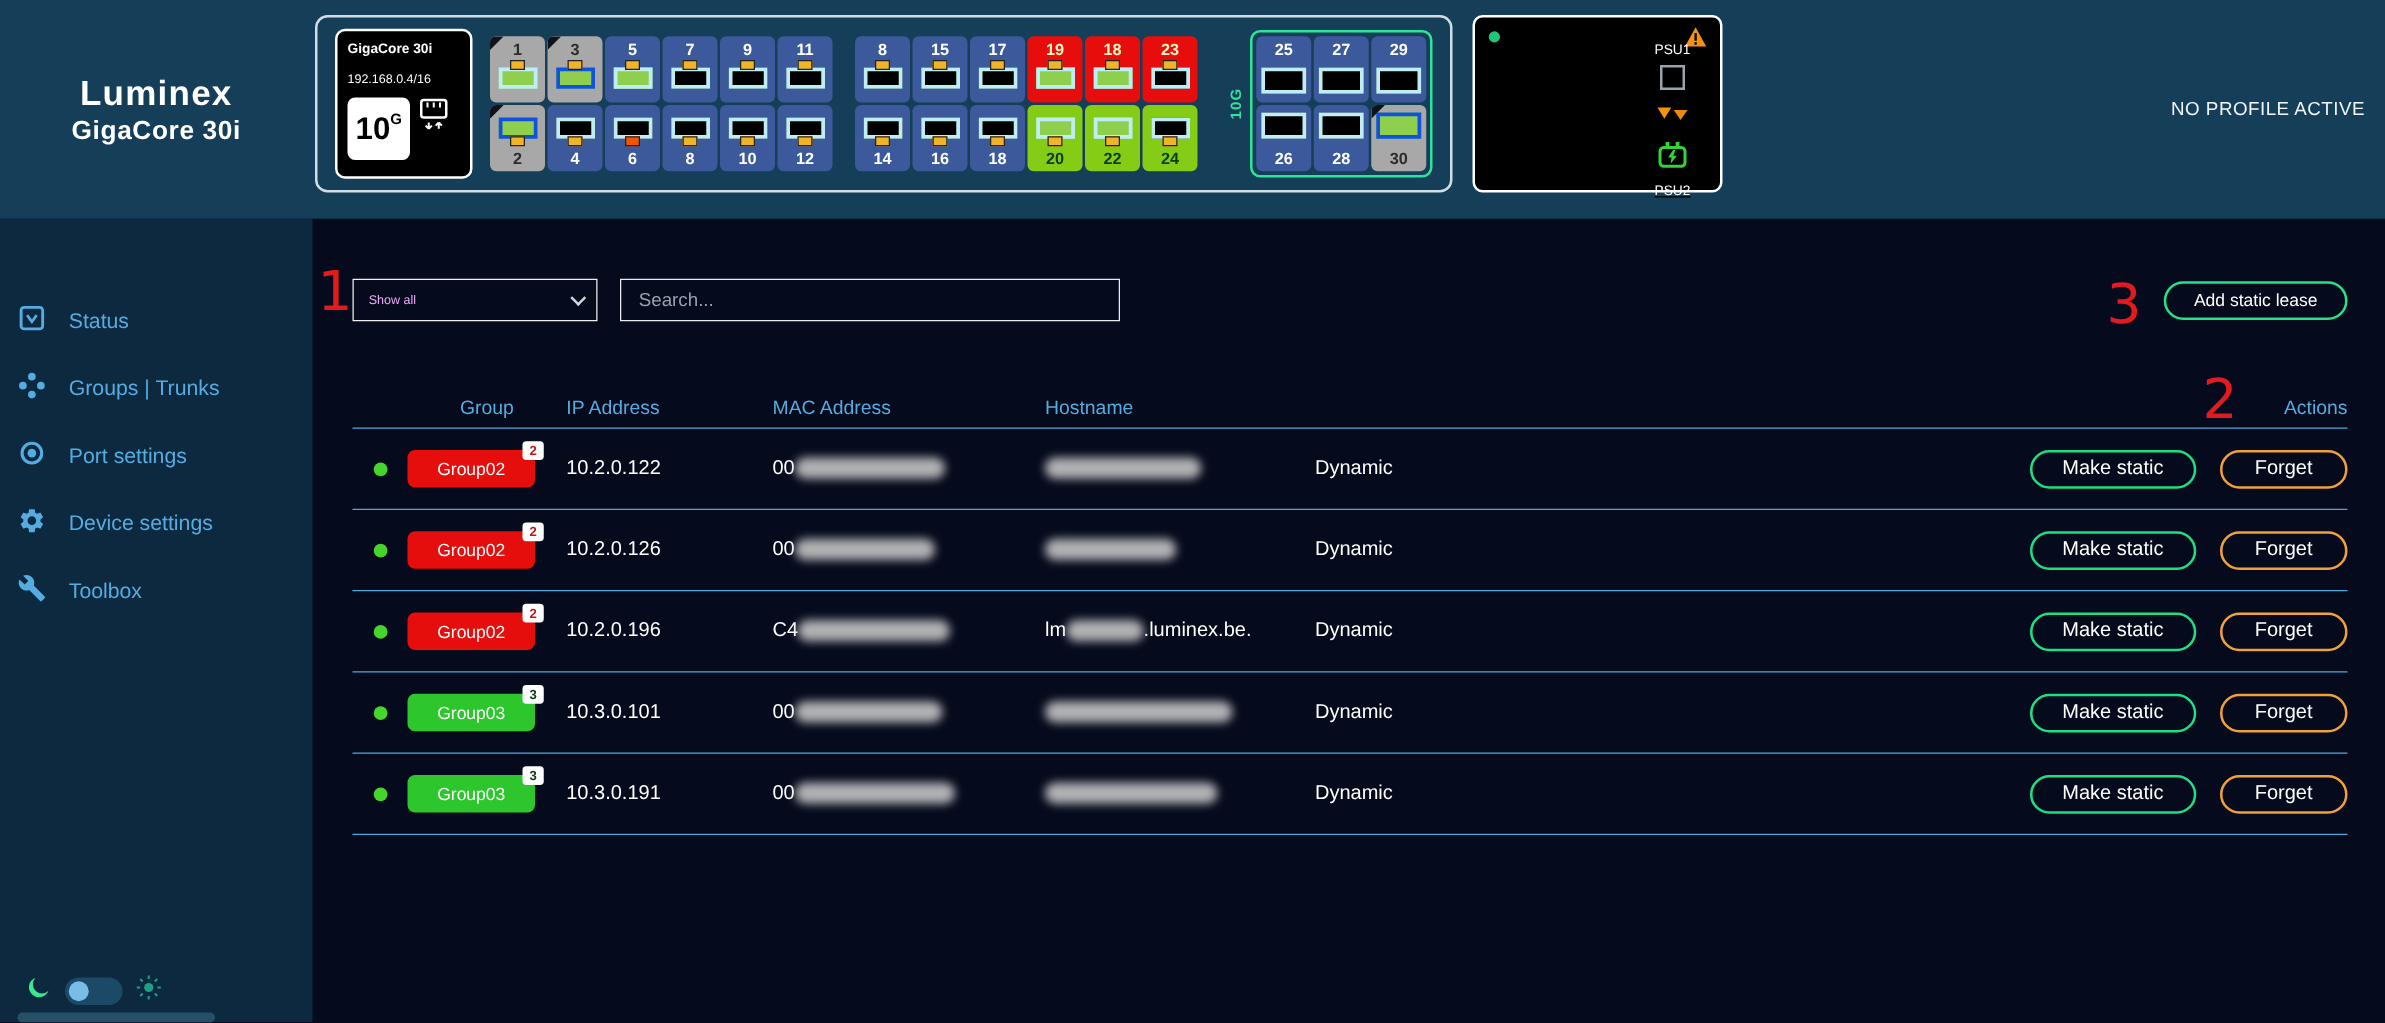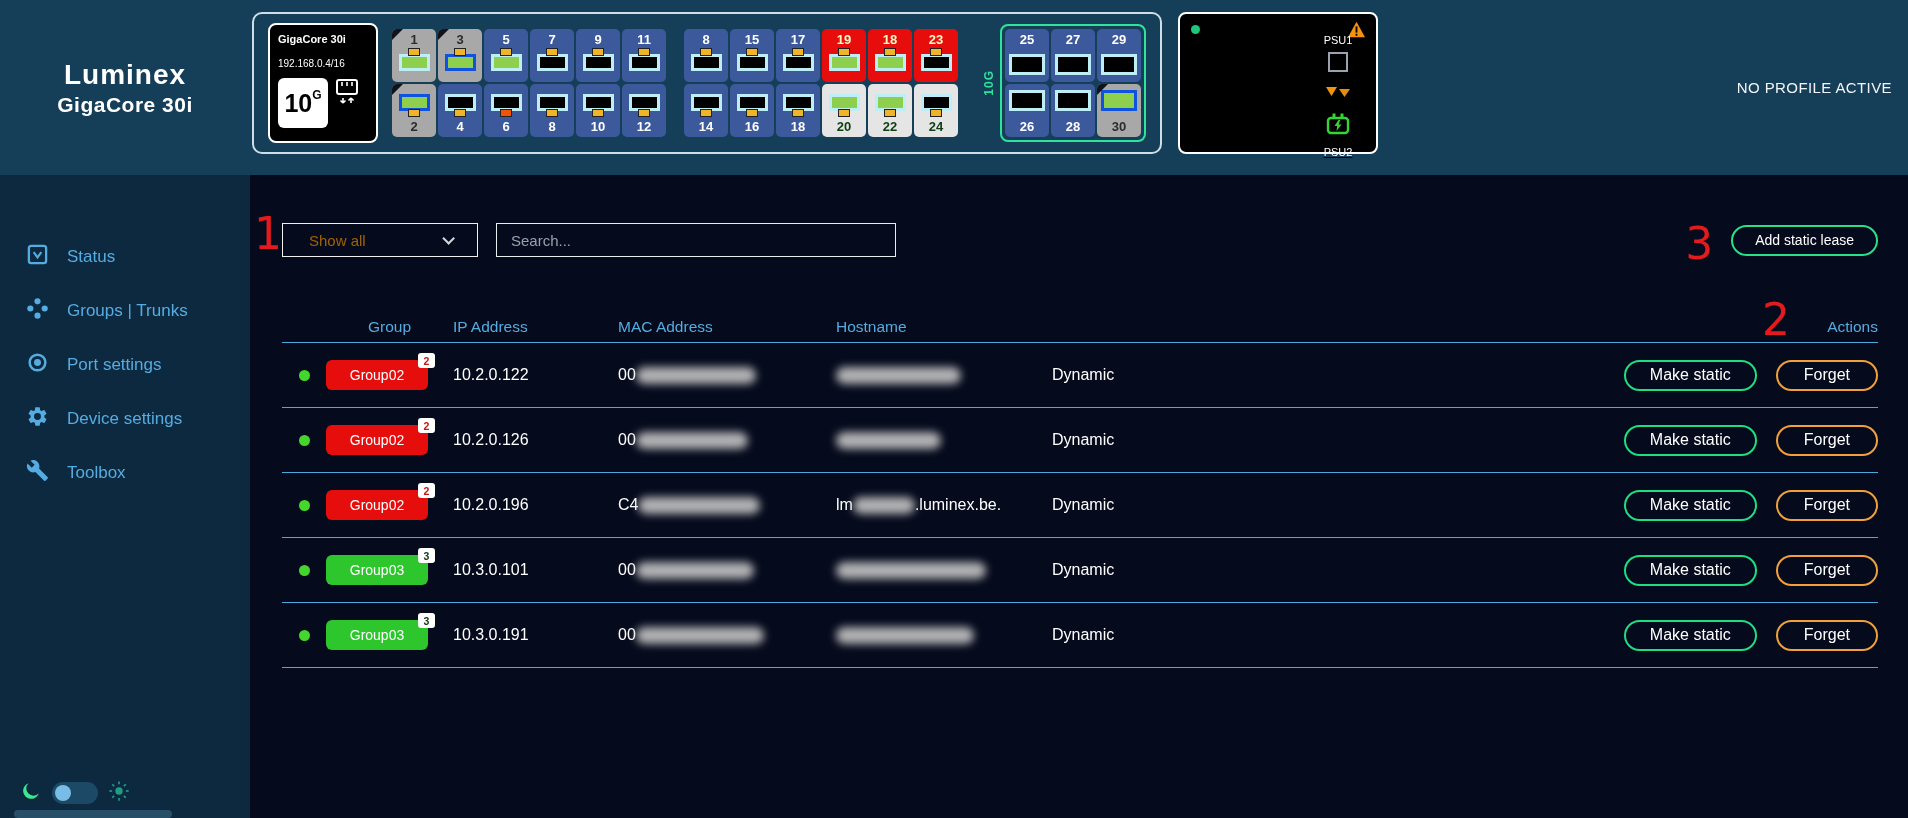--- a/index.html
+++ b/index.html
@@ -23,21 +23,21 @@
                  display:flex; align-items:center; justify-content:center; font-weight:bold; }
   .speed-badge .num { font-size:25px; }
   .speed-badge .unit { font-size:12px; vertical-align:super; position:relative; top:-8px; }
 
   .pg { display:flex; gap:2px; }
   .port-col { display:flex; flex-direction:column; gap:2px; width:44px; }
   .tile { height:53px; border-radius:5px; position:relative; display:flex; flex-direction:column; align-items:center; }
   .tile-blue { background:#3c5a9b; } .tile-blue .pnum { color:#fff; }
   .tile-gray { background:#a8a8a8; } .tile-gray .pnum { color:#2c2c2c; }
   .tile-red  { background:#e80d0d; } .tile-red .pnum { color:#fef9c3; }
-  .tile-green{ background:#e5e5e5; } .tile-green .pnum { color:#0d3d12; }
+  .tile-green{ background:#84cc16; } .tile-green .pnum { color:#0d3d12; }
   .pnum { font-size:13px; font-weight:bold; line-height:17px; }
   .tile.top { padding-top:2px; } .tile.top .conn { margin-top:6px; }
   .tile.bot { justify-content:flex-end; padding-bottom:2px; } .tile.bot .conn { margin-bottom:7px; }
   .conn { width:31px; height:17px; border:3px solid #bdeef6; background:#000; position:relative; }
   .conn.fill-green { background:#8ed04e; }
   .conn.edge-blue { border-color:#0f52e0; }
   .conn.sfp { width:36px; height:21px; }
   .tab { position:absolute; width:12px; height:8px; background:#f0b429; left:50%; transform:translateX(-50%); border:1px solid #222; }
   .tab.t-top { top:-9px; } .tab.t-bot { bottom:-9px; }
   .tab.tab-red { background:#f25405; }
@@ -53,35 +53,35 @@
   .psu-warn { position:absolute; right:10px; top:7px; }
   .psu-col { position:absolute; right:16px; top:20px; width:44px; display:flex; flex-direction:column; align-items:center; gap:6px;text-decoration:underline; }
   .psu-label { color:#fff; font-size:11px; }
   .psu-empty { width:20px; height:20px; border:2px solid #9aa3ab; }
 
   .no-profile { margin-left:auto; margin-right:16px; align-self:center; color:#f2f6fa; font-size:15px; letter-spacing:.4px; }
 
   
   .body { display:flex; height:643px; }
   .sidebar { width:250px; background:#0d2940; position:relative; padding-top:55px; }
-  .side-item { height:54px; display:flex; align-items:center; gap:18px; padding-left:26px;
+  .side-item { height:54px; display:flex; align-items:center; gap:18px; padding-left:14px;
                color:#55ace0; font-size:17px; cursor:pointer; }
   .side-item svg { flex:0 0 auto; }
   .theme-row { position:absolute; left:20px; bottom:12px; display:flex; align-items:center; gap:10px; }
   .toggle { width:46px; height:22px; border-radius:11px; background:#1c4a66; position:relative; }
   .knob { position:absolute; left:3px; top:3px; width:16px; height:16px; border-radius:50%; background:#79bde6; }
   .hscroll { position:absolute; left:14px; bottom:0; width:158px; height:8px; border-radius:4px; background:#274f68; }
 
   .main { flex:1; position:relative; padding:0 30px 0 32px; }
 
   .filter-bar { margin-top:43px; display:flex; align-items:center; position:relative; }
   .ann { color:#e41b1e; font-family:"DejaVu Sans", sans-serif; font-size:44px; line-height:1; }
   .ann-1 { position:absolute; left:-28px; top:-6px; }
-  .select { width:196px; height:34px; border:1px solid #f0f0f0; background:transparent; color:#a16207;
-            display:flex; align-items:center; padding:0 26px; font-size:15px; cursor:pointer; }
+  .select { width:196px; height:34px; border:1px solid #f0f0f0; background:transparent; color:#f0abfc;
+            display:flex; align-items:center; padding:0 12px; font-size:10px; cursor:pointer; }
   .chev { margin-left:auto; width:9px; height:9px; border-right:2px solid #cfd8dc; border-bottom:2px solid #cfd8dc;
           transform:rotate(45deg) translateY(-3px); }
   .search { margin-left:18px; width:400px; height:34px; background:transparent; border:1px solid #e8ecef;
             color:#dde; font-size:15px; padding:0 14px; outline:none; }
   .search::placeholder { color:#96a3ad; }
   .right-actions { margin-left:auto; display:flex; align-items:center; gap:18px; }
   .btn-add { height:31px; padding:0 22px; border-radius:16px; border:2px solid #27e08a; background:transparent;
              color:#fff; font-size:14px; cursor:pointer; }
 
   .lease-grid { display:grid; grid-template-columns:44px 127px 165px 218px 216px 557px 1fr; align-items:center; }

